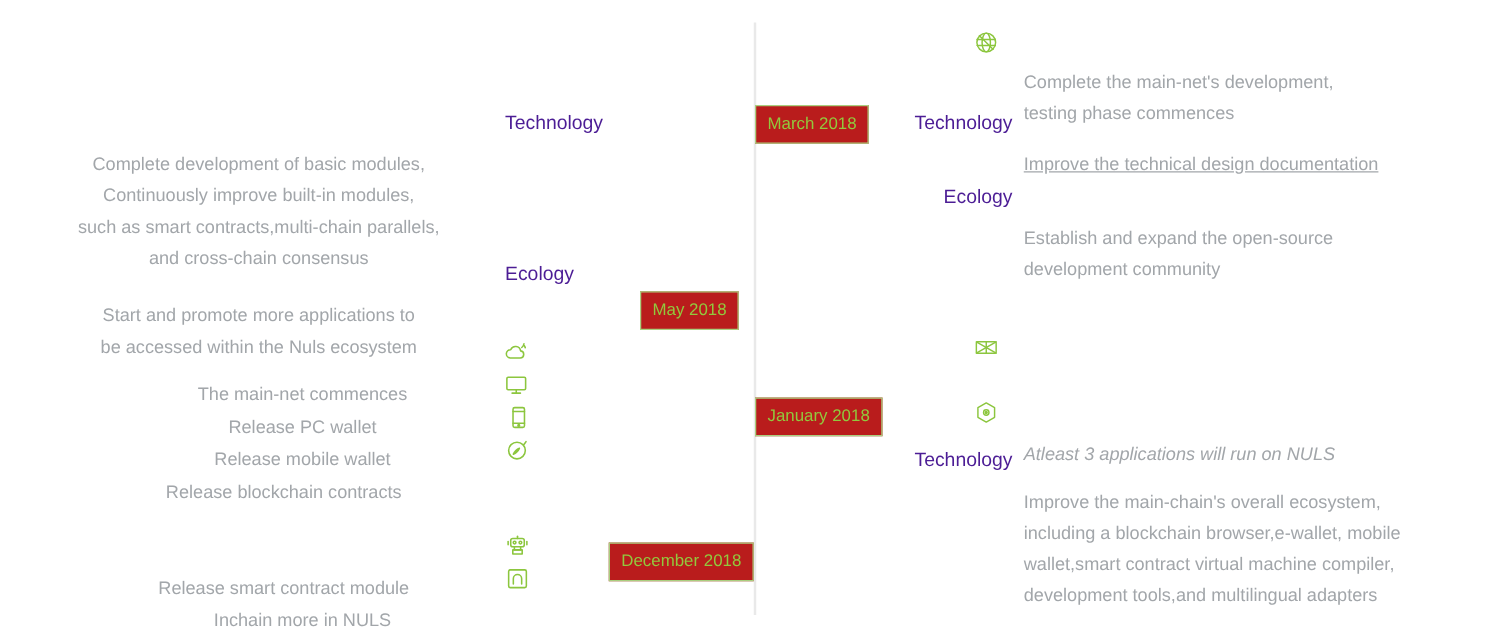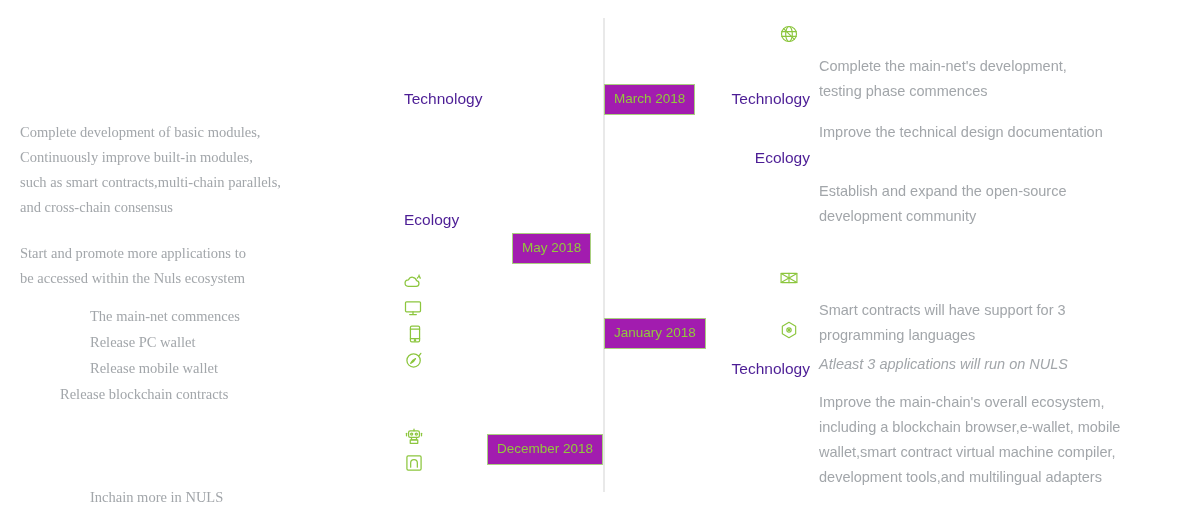--- a/index.html
+++ b/index.html
@@ -28,38 +28,38 @@
   }
   
   .desc {
     position: absolute;
     color: #a2a6aa;
     font-size: 14.5px;
     line-height: 25px;
     white-space: pre-line;
     margin-top: 34px;
   }
-  .desc.rt { text-align: left; font-family: Liberation Serif, serif; }
+  .desc.rt { text-align: center; }
   .cat {
     position: absolute;
     color: #4c1d95;
     font-size: 15.5px;
     line-height: 25px;
     white-space: nowrap;
   }
   .cat.rt { text-align: right; }
   
   .date-chip {
     position: absolute;
     border: 1px solid #a9cf7f;
     color: #92c83d;
     font-size: 13.5px;
     line-height: 1;
     padding: 7px 9px 8px 9px;
-    background: #a21caf;
+    background: #b91c1c;
     white-space: nowrap;
     box-sizing: border-box;
   }
   
   .icon {
     position: absolute;
     width: 20px;
     height: 20px;
     color: #8cc63e;
     display: block;
@@ -113,20 +113,21 @@
 
   <div class="desc rt" style="left:60px; top:348px; width:334px;">Release blockchain contracts</div>
   <span class="icon" style="left:404px; top:350px;">
     <svg viewBox="0 0 24 24" fill="none" stroke="currentColor" stroke-width="1.5" stroke-linecap="round" stroke-linejoin="round">
       <circle cx="11.5" cy="12.5" r="8"></circle>
       <path d="M17.8 7.2C19.2 5.5 20.2 4 20.2 4"></path>
       <path d="M8 16c2.6-1 4.6-3 5.8-5.6-2.6 1-4.6 3-5.8 5.6z"></path>
     </svg>
   </span>
 
+  <div class="desc rt" style="left:60px; top:425px; width:334px;">Release smart contract module</div>
   <span class="icon" style="left:404px; top:427px;">
     <svg viewBox="0 0 24 24" fill="none" stroke="currentColor" stroke-width="1.5" stroke-linecap="round" stroke-linejoin="round">
       <path d="M12 2.5v2"></path>
       <rect x="5.5" y="4.5" width="13" height="8" rx="2"></rect>
       <circle cx="9.2" cy="8.5" r="1.3"></circle>
       <circle cx="14.8" cy="8.5" r="1.3"></circle>
       <path d="M3 7.5v3"></path>
       <path d="M21 7.5v3"></path>
       <path d="M9 12.5v3h6v-3"></path>
       <path d="M7.5 15.5h9v4h-9z"></path>
@@ -155,36 +156,34 @@
       <ellipse cx="12" cy="12" rx="4" ry="9"></ellipse>
       <path d="M3.3 9.2h17.4"></path>
       <path d="M3.3 14.8h17.4"></path>
       <path d="M5.5 5.5l13 13"></path>
     </svg>
   </span>
   <div class="desc" style="left:819px; top:20px; width:370px;">Complete the main-net's development,
 testing phase commences</div>
 
   <div class="cat rt" style="left:660px; top:86px; width:150px;">Technology</div>
-  <div class="desc" style="left:819px; top:86px; width:370px;">Improve the technical design documentation</div>
+  <div class="desc" style="left:819px; top:86px; width:370px;text-decoration:underline;">Improve the technical design documentation</div>
 
   <div class="cat rt" style="left:660px; top:145px; width:150px;">Ecology</div>
   <div class="desc" style="left:819px; top:145px; width:370px;">Establish and expand the open-source
 development community</div>
 
   <span class="icon" style="left:779px; top:268px;">
     <svg viewBox="0 0 24 24" fill="none" stroke="currentColor" stroke-width="1.4" stroke-linecap="round" stroke-linejoin="round">
       <rect x="2.5" y="6.5" width="19" height="11" rx="1"></rect>
       <path d="M2.5 6.5l19 11"></path>
       <path d="M21.5 6.5l-19 11"></path>
       <path d="M12 6.5v11"></path>
     </svg>
   </span>
-  <div class="desc" style="left:819px; top:264px; width:370px;">Smart contracts will have support for 3
-programming languages</div>
 
   <span class="icon" style="left:779px; top:320px;">
     <svg viewBox="0 0 24 24" fill="none" stroke="currentColor" stroke-width="1.4" stroke-linecap="round" stroke-linejoin="round">
       <path d="M12 2.8l8 4.6v9.2l-8 4.6-8-4.6V7.4z"></path>
       <circle cx="12" cy="12" r="2.6"></circle>
       <circle cx="12" cy="12" r="0.9" fill="currentColor"></circle>
     </svg>
   </span>
   <div class="desc" style="left:819px; top:318px; width:370px;font-style:italic;">Atleast 3 applications will run on NULS</div>
 

